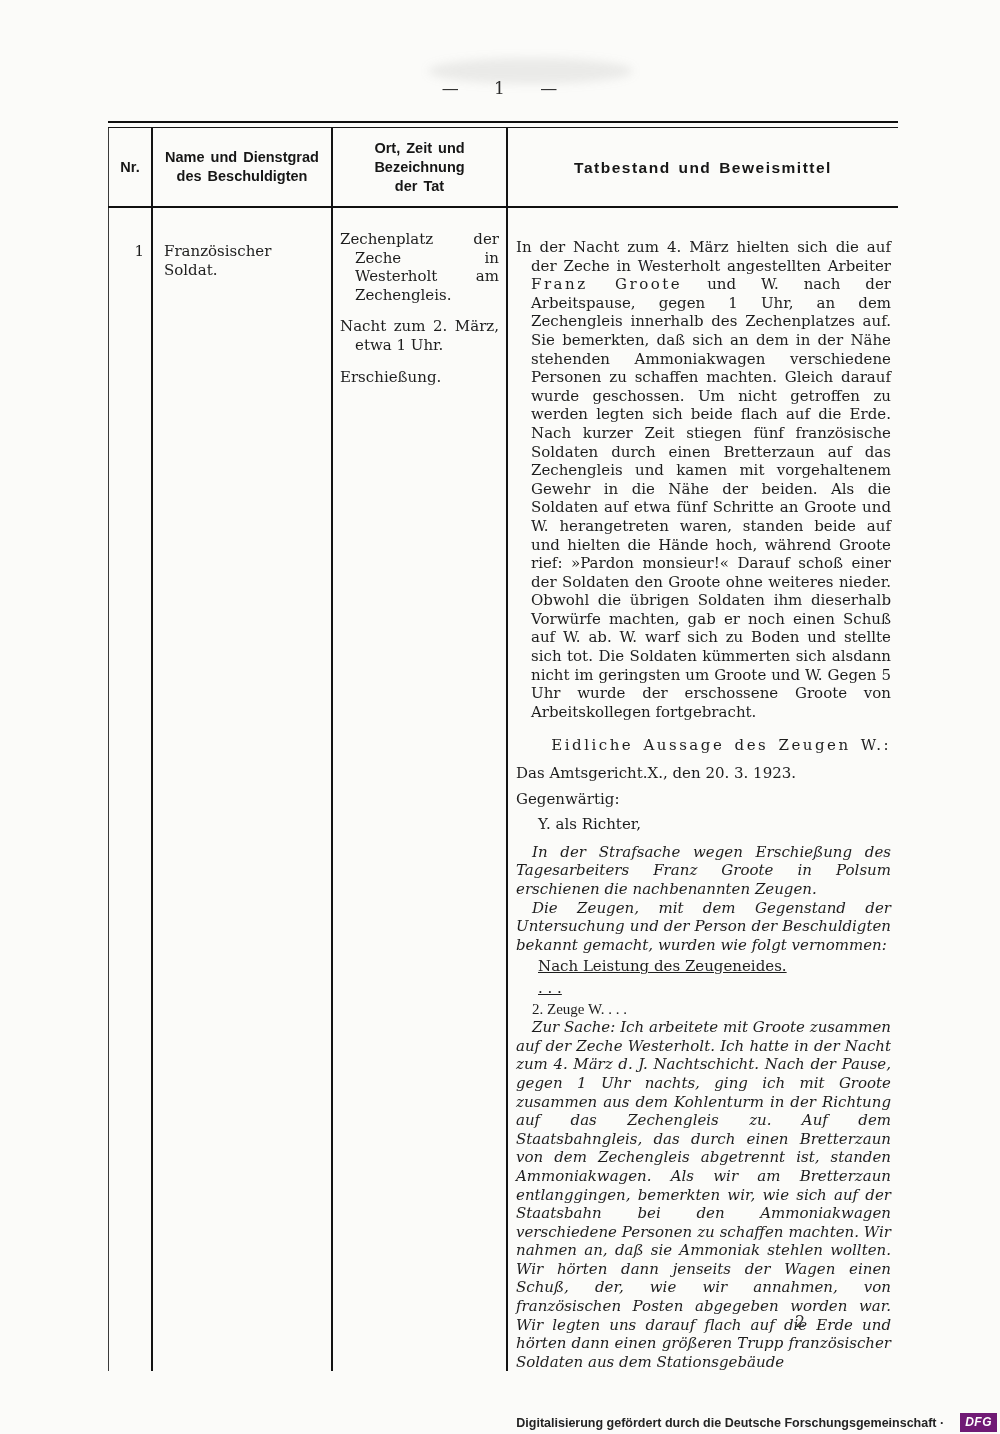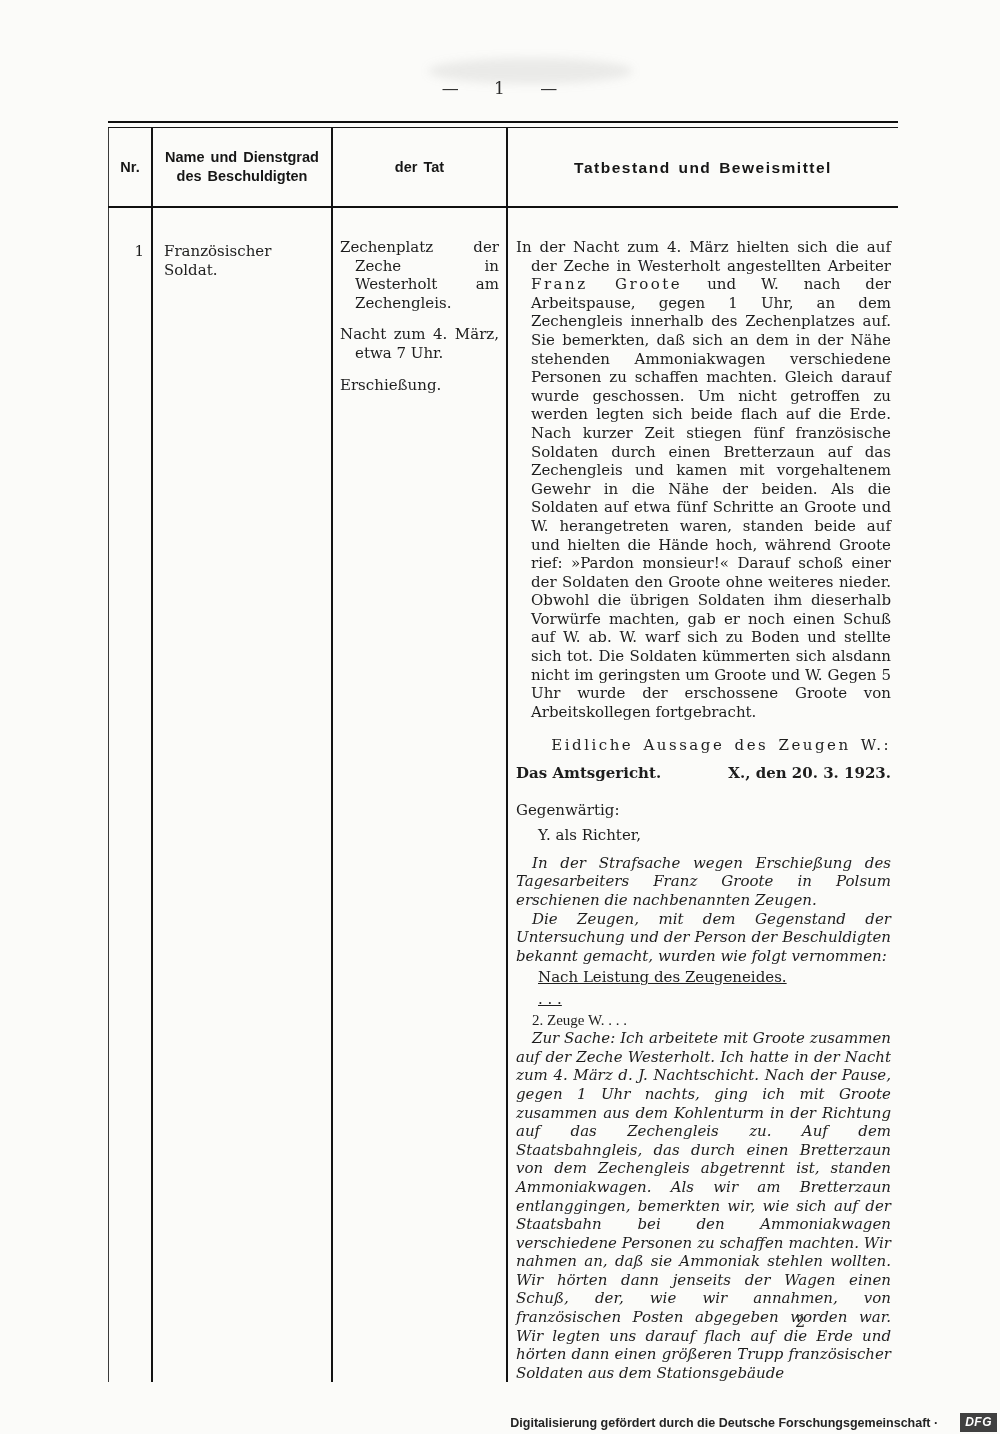--- a/index.html
+++ b/index.html
@@ -33,40 +33,40 @@
   .hdr-cell.wide{font-size:15.5px;letter-spacing:1.5px;}
   .b-left{border-left:1.5px solid rgba(10,10,10,0.8);justify-content:center;}
   .b-right{border-right:2px solid #131313;}
   .body-row{
     display:grid;grid-template-columns:45px 180px 175px 390px;
     height:1108px;
   }
   .body-cell{padding-top:32px;font-size:15px;line-height:18.6px;}
   .cell-nr{text-align:right;padding-right:7px;padding-top:34px;}
   .cell-name{padding:34px 10px 0 11px;}
-  .cell-ort{padding:30px 7px 0 7px;}
+  .cell-ort{padding:22px 7px 0 7px;}
   .cell-tat{padding:30px 7px 0 8px;}
   .hang{padding-left:15px;text-indent:-15px;text-align:justify;margin:0;}
   .ind{text-indent:16px;text-align:justify;margin:0;font-style:italic;}
   .cell-ort .hang{margin-bottom:13px;}
   .sp-name{letter-spacing:2.5px;}
   .stmt-head{
     text-align:right;letter-spacing:2.5px;margin:15px 0 9px;word-spacing:3px;
   }
-  .court-line{display:flex;justify-content:space-between;margin:0 0 18px;font-weight:bold;}
+  .court-line{display:flex;justify-content:flex-start;margin:0 0 7px;}
   .present-label{margin:0 0 7px;}
   .present-item{padding-left:22px;margin:0 0 4px;}
   .oath-line,.dots-line{padding-left:22px;margin:3px 0 0;text-decoration:underline;}
   .zeuge2-line{padding-left:16px;margin:2px 0 0;font-family:Liberation Serif, serif;}
   .mt8{margin-top:9px;}
   .sheet-mark{
     position:absolute;left:795px;top:1312px;font-size:16px;color:#2b2b2b;
   }
   .footer{
-    position:absolute;right:3px;bottom:2px;display:flex;align-items:center;gap:22px;
+    position:absolute;right:3px;bottom:2px;display:flex;align-items:center;gap:16px;
     font-family:"Liberation Sans", sans-serif;font-weight:bold;font-size:12.5px;
     color:#242424;
   }
   .dfg-logo{
     display:inline-block;padding:2px 5px 3px;font-style:italic;font-weight:bold;
     font-size:12px;letter-spacing:0.5px;color:#ffffff;
   }
 </style>
 </head>
 <body>
@@ -81,40 +81,41 @@
 
   <div class="hdr-row">
     <div class="hdr-cell b-left b-right">
       <span>Nr.</span>
     </div>
     <div class="hdr-cell b-right">
       <span>Name und Dienstgrad</span>
       <span>des Beschuldigten</span>
     </div>
     <div class="hdr-cell b-right">
+      <span>Ort, Zeit und Bezeichnung</span>
       <span>der Tat</span>
     </div>
     <div class="hdr-cell wide">
       <span>Tatbestand und Beweismittel</span>
     </div>
   </div>
 
   <div class="body-row">
 
     <div class="body-cell cell-nr b-left b-right">
       <span>1</span>
     </div>
 
     <div class="body-cell cell-name b-right">
       <span>Französischer Soldat.</span>
     </div>
 
     <div class="body-cell cell-ort b-right">
       <p class="hang">Zechenplatz der Zeche in Westerholt am Zechengleis.</p>
-      <p class="hang">Nacht zum 4. März, etwa 7 Uhr.</p>
+      <p class="hang">Nacht zum 2. März, etwa 1 Uhr.</p>
       <p class="hang">Erschießung.</p>
     </div>
 
     <div class="body-cell cell-tat">
       <p class="hang"><span>In der Nacht zum 4. März hielten sich die auf der Zeche in Westerholt angestellten Arbeiter </span><span class="sp-name">Franz Groote</span><span> und W. nach der Arbeitspause, gegen 1 Uhr, an dem Zechengleis innerhalb des Zechenplatzes auf. Sie bemerkten, daß sich an dem in der Nähe stehenden Ammoniakwagen verschiedene Personen zu schaffen machten. Gleich darauf wurde geschossen. Um nicht getroffen zu werden legten sich beide flach auf die Erde. Nach kurzer Zeit stiegen fünf französische Soldaten durch einen Bretterzaun auf das Zechengleis und kamen mit vorgehaltenem Gewehr in die Nähe der beiden. Als die Soldaten auf etwa fünf Schritte an Groote und W. herangetreten waren, standen beide auf und hielten die Hände hoch, während Groote rief: »Pardon monsieur!« Darauf schoß einer der Soldaten den Groote ohne weiteres nieder. Obwohl die übrigen Soldaten ihm dieserhalb Vorwürfe machten, gab er noch einen Schuß auf W. ab. W. warf sich zu Boden und stellte sich tot. Die Soldaten kümmerten sich alsdann nicht im geringsten um Groote und W. Gegen 5 Uhr wurde der erschossene Groote von Arbeitskollegen fortgebracht.</span></p>
 
       <p class="stmt-head">Eidliche Aussage des Zeugen W.:</p>
 
       <div class="court-line">
         <span>Das Amtsgericht.</span>
@@ -134,14 +135,14 @@
       <p class="ind">Zur Sache: Ich arbeitete mit Groote zusammen auf der Zeche Westerholt. Ich hatte in der Nacht zum 4. März d. J. Nachtschicht. Nach der Pause, gegen 1 Uhr nachts, ging ich mit Groote zusammen aus dem Kohlenturm in der Richtung auf das Zechengleis zu. Auf dem Staatsbahngleis, das durch einen Bretterzaun von dem Zechengleis abgetrennt ist, standen Ammoniakwagen. Als wir am Bretterzaun entlanggingen, bemerkten wir, wie sich auf der Staatsbahn bei den Ammoniakwagen verschiedene Personen zu schaffen machten. Wir nahmen an, daß sie Ammoniak stehlen wollten. Wir hörten dann jenseits der Wagen einen Schuß, der, wie wir annahmen, von französischen Posten abgegeben worden war. Wir legten uns darauf flach auf die Erde und hörten dann einen größeren Trupp französischer Soldaten aus dem Stationsgebäude</p>
     </div>
 
   </div>
 </div>
 
 <div class="sheet-mark">2</div>
 
 <div class="footer">
   <span>Digitalisierung gefördert durch die Deutsche Forschungsgemeinschaft ·</span>
-  <span class="dfg-logo" style="background: #404040;">DFG</span>
+  <span class="dfg-logo" style="background: #701a75;">DFG</span>
 </div>
 
 </body></html>

